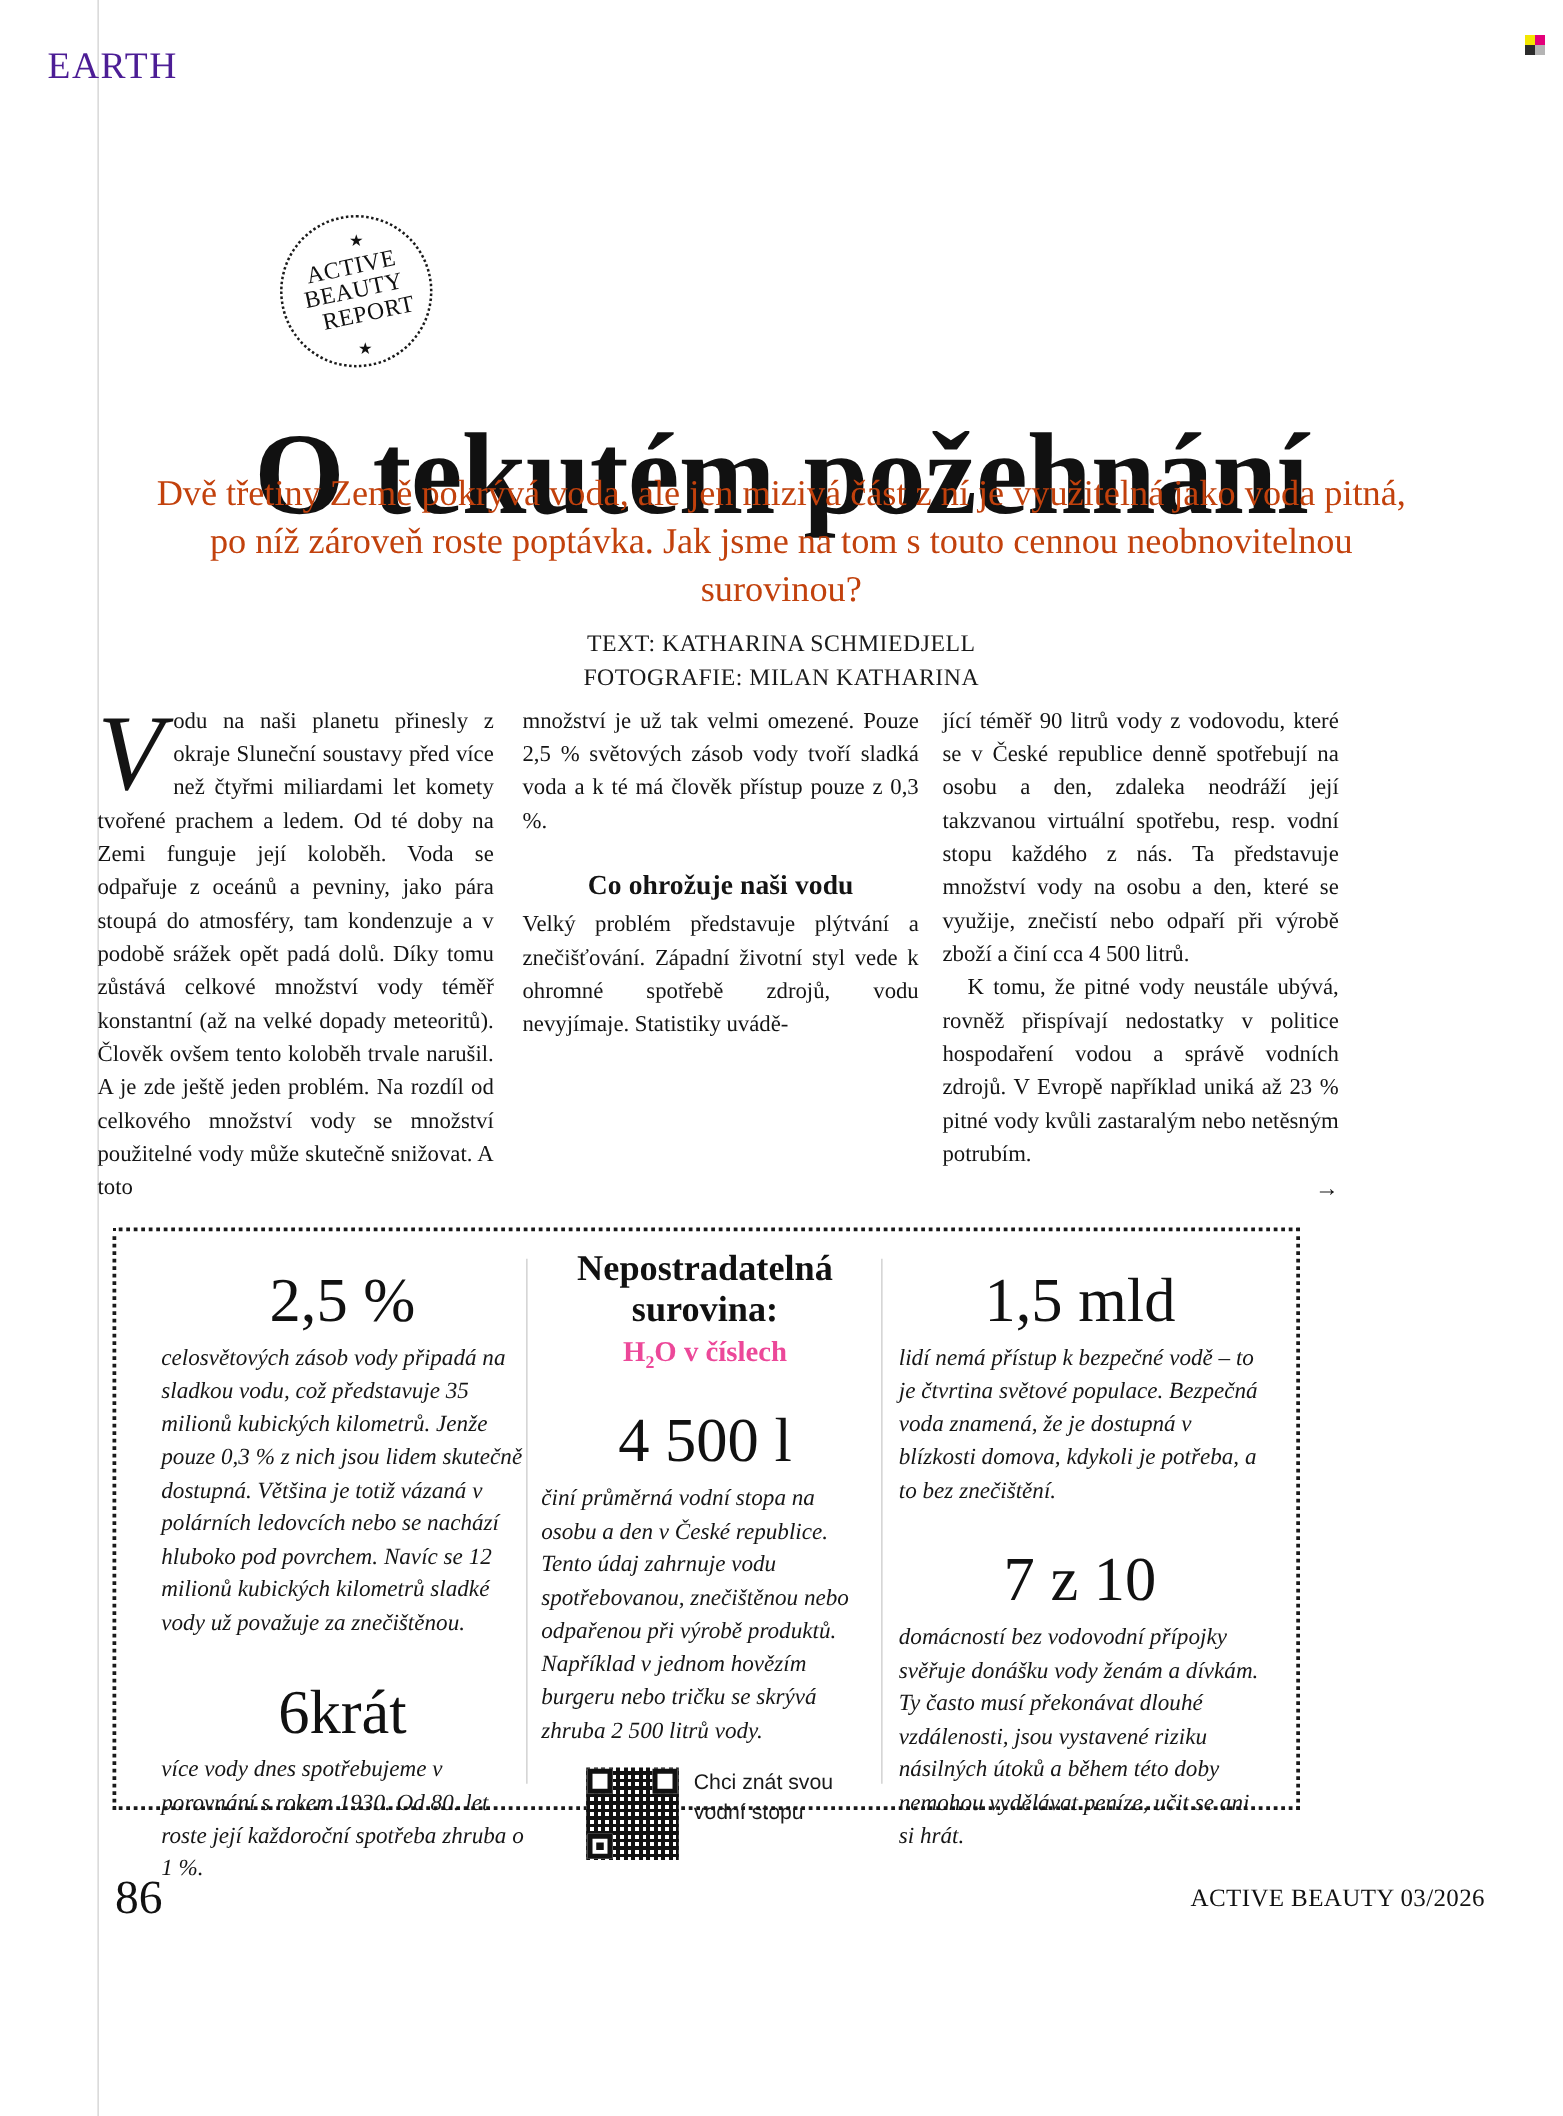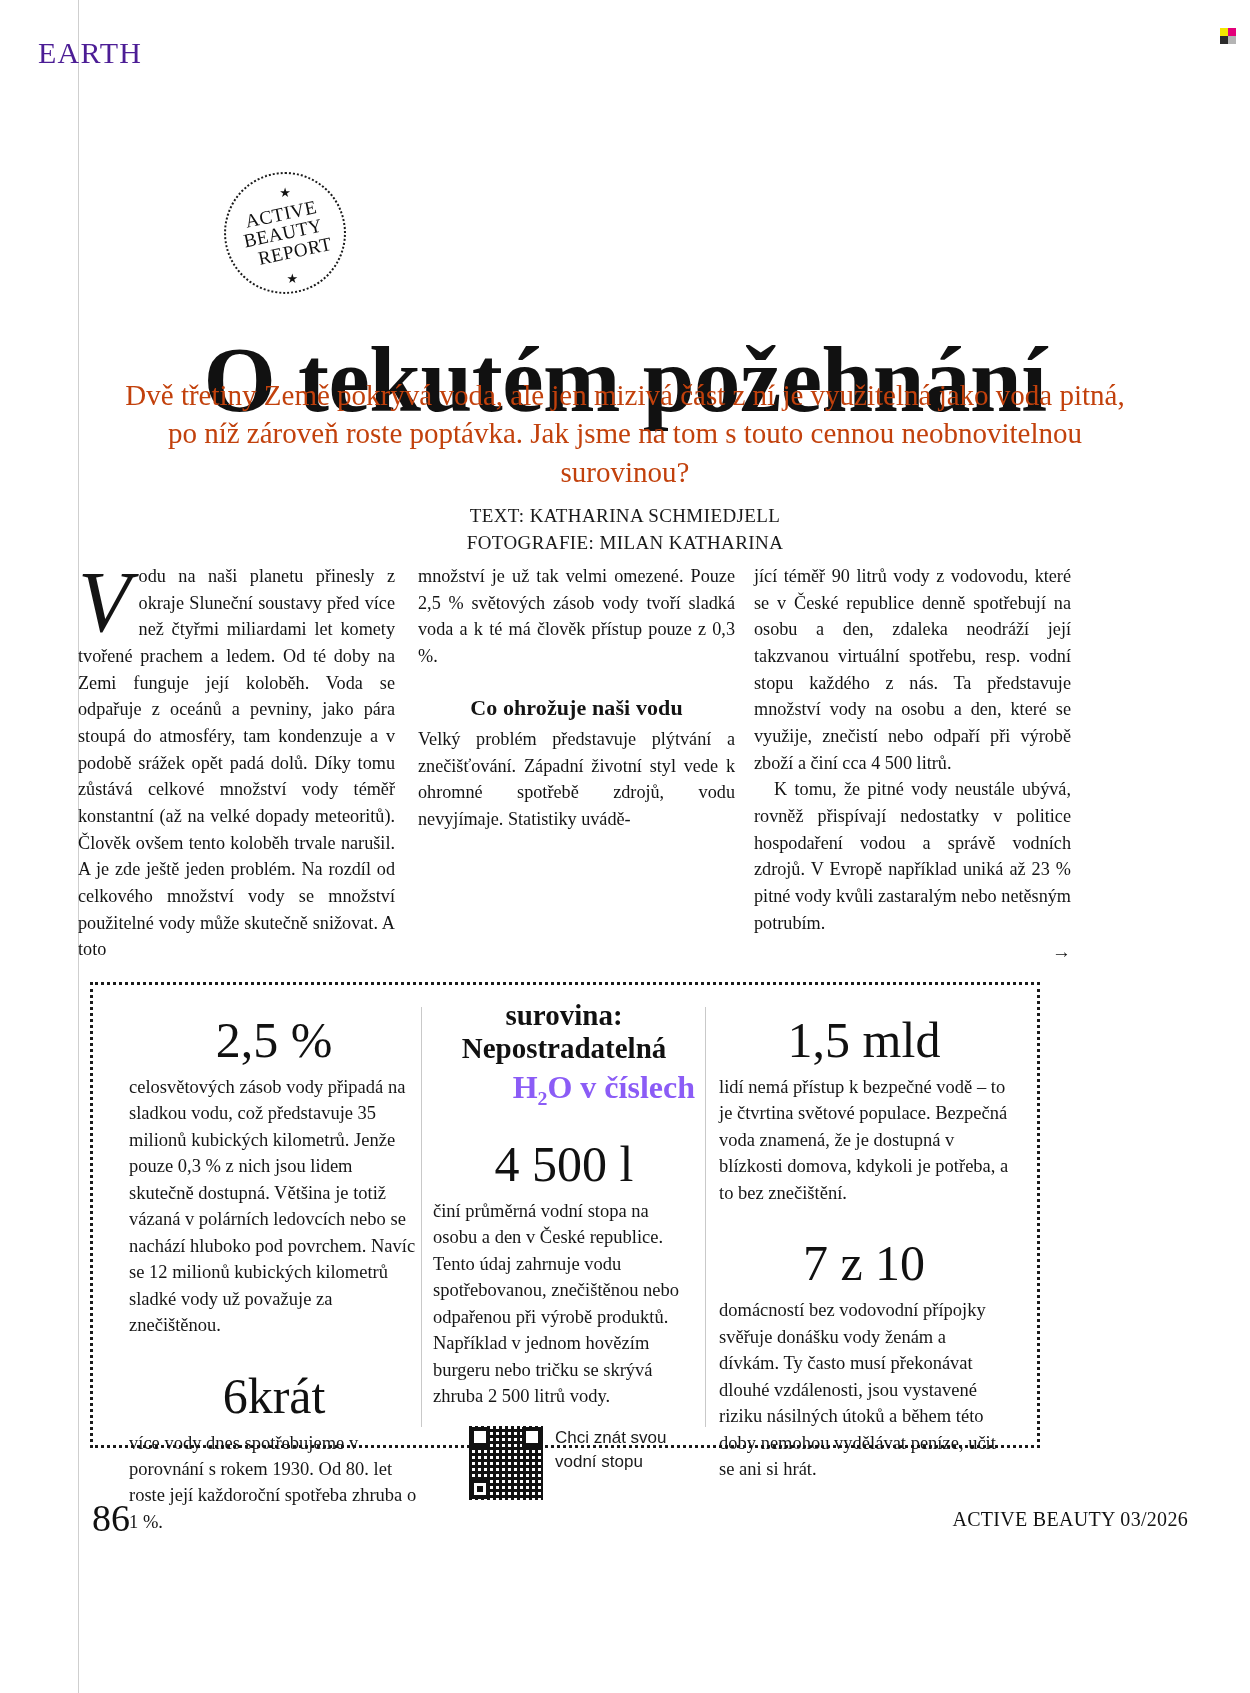--- a/index.html
+++ b/index.html
@@ -224,42 +224,43 @@
     text-align: center;
     font-family: "Liberation Serif", serif;
     font-size: 50px;
     line-height: 1.1;
     color: #111;
     margin: 0 0 6px 0;
     font-weight: 400;
   }
 
   .statxt {
+    font-style: italic;
     font-size: 18.5px;
     line-height: 1.43;
     color: #161616;
     margin: 0;
   }
   .statxt + .bignum { margin-top: 30px; }
 
   .mid-title {
     text-align: center;
     font-size: 29px;
     font-weight: bold;
     line-height: 1.15;
     margin: 0;
     color: #111;
   }
   .mid-sub {
-    text-align: right;
-    font-size: 32px;
+    text-align: center;
+    font-size: 23px;
     font-weight: bold;
     line-height: 1.2;
     margin: 2px 0 0 0;
-    color: #8b5cf6;
+    color: #ec4899;
   }
   .mid-sub sub { font-size: 0.62em; }
 
   
   .qr-row {
     display: flex;
     align-items: flex-start;
     gap: 12px;
     margin-top: 16px;
     padding-left: 36px;
@@ -380,22 +381,22 @@
   <div class="divider-v dv2"></div>
 
   <div class="info-col ic-left" style="top:28px;">
     <div class="bignum">2,5 %</div>
     <p class="statxt">celosvětových zásob vody připadá na sladkou vodu, což představuje 35 milionů kubických kilometrů. Jenže pouze 0,3 % z nich jsou lidem skutečně dostupná. Většina je totiž vázaná v polárních ledovcích nebo se nachází hluboko pod povrchem. Navíc se 12 milionů kubických kilometrů sladké vody už považuje za znečištěnou.</p>
     <div class="bignum">6krát</div>
     <p class="statxt">více vody dnes spotřebujeme v porovnání s rokem 1930. Od 80. let roste její každoroční spotřeba zhruba o 1 %.</p>
   </div>
 
   <div class="info-col ic-mid" style="top:14px;">
+    <div class="mid-title">Nepostradatelná</div>
     <div class="mid-title">surovina:</div>
-    <div class="mid-title">Nepostradatelná</div>
     <div class="mid-sub">
       <span>H</span><sub>2</sub><span>O v číslech</span>
     </div>
     <div class="bignum" style="margin-top:26px;">4 500 l</div>
     <p class="statxt">činí průměrná vodní stopa na osobu a den v České republice. Tento údaj zahrnuje vodu spotřebovanou, znečištěnou nebo odpařenou  při výrobě produktů. Například v jednom hovězím burgeru nebo tričku se skrývá zhruba 2 500 litrů vody.</p>
     <div class="qr-row">
       <div class="qr">
           <i></i>
         </div>
       <div class="qr-label">Chci znát svou vodní stopu</div>

